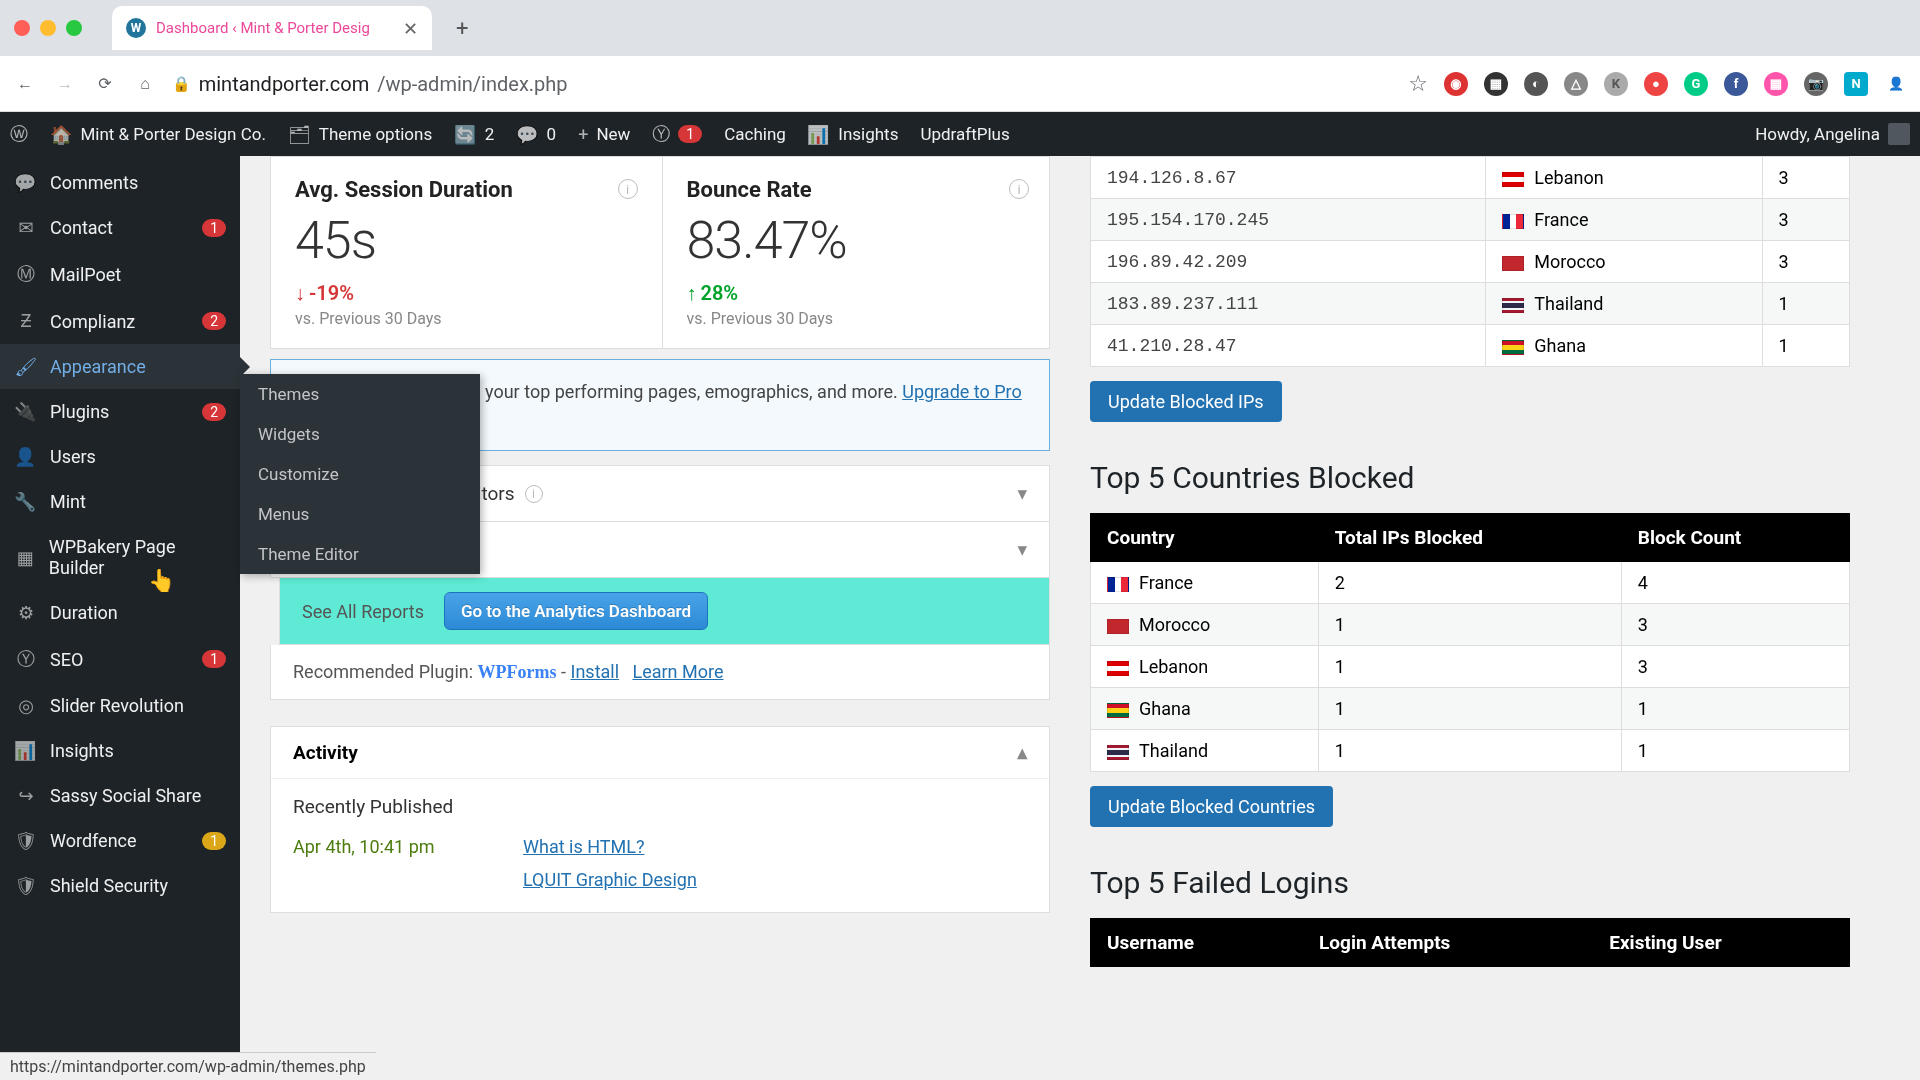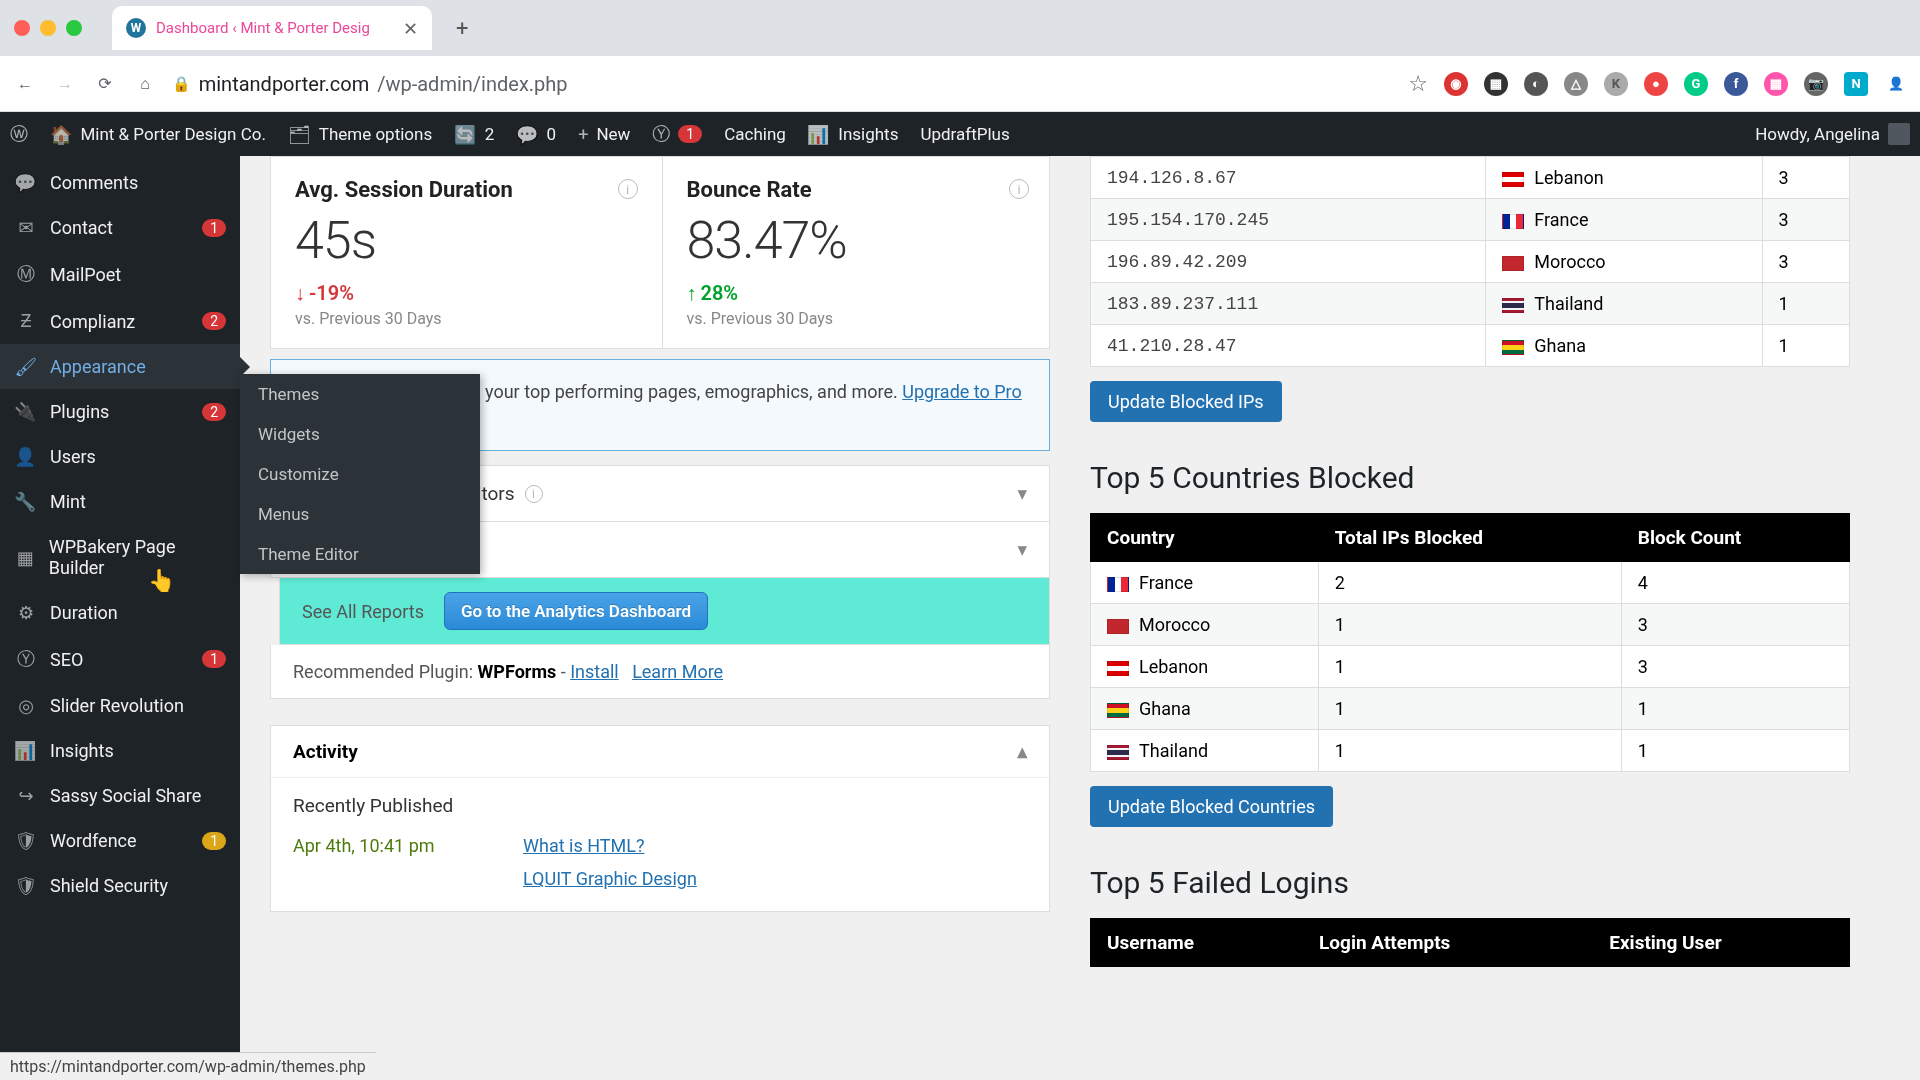--- a/index.html
+++ b/index.html
@@ -76,21 +76,21 @@
 
 .collapsible { background: #fff; border: 1px solid #ddd; padding: 16px 22px; font-size: 19px; color: #333; display: flex; align-items: center; margin-bottom: 0; border-top: none; cursor: pointer; }
 .collapsible:first-of-type { border-top: 1px solid #ddd; }
 .collapsible .info-i { width: 18px; height: 18px; border: 1.5px solid #bbb; border-radius: 50%; font-size: 12px; color: #bbb; display: inline-flex; align-items: center; justify-content: center; margin-left: 10px; }
 .collapsible .chev { margin-left: auto; color: #888; }
 
 .report-footer { background: #5eead4; border: 1px solid #ddd; border-top: none; padding: 14px 22px; display: flex; align-items: center; gap: 20px; font-size: 18px; color: #555; margin-left: 9px; }
 .btn-blue { background: #0a84ff; background: linear-gradient(#4aa3e8,#2b8ad6); border: 1px solid #1e73be; color: #fff; padding: 8px 16px; border-radius: 6px; font-size: 17px; font-weight: 600; cursor: pointer; text-shadow: 0 -1px rgba(0,0,0,0.2); }
 
 .plugin-rec { background: #fff; border: 1px solid #ddd; border-top: none; padding: 16px 22px; font-size: 18px; color: #555; }
-.plugin-rec b { color: #000000; }
+.plugin-rec b { color: #3b82f6; font-family: Liberation Serif, serif; }
 .plugin-rec a { color: #2271b1; }
 
 .activity-box { background: #fff; border: 1px solid #ddd; margin-top: 26px; }
 .activity-box .header { padding: 14px 22px; font-size: 19px; font-weight: 700; display: flex; align-items: center; border-bottom: 1px solid #eee; }
 .activity-box .header .chev { margin-left: auto; color: #888; }
 .activity-box .body { padding: 16px 22px; }
 .activity-box .body .sect { font-size: 19px; color: #333; margin-bottom: 12px; }
 .activity-box .body .row { display: flex; gap: 30px; font-size: 18px; padding: 6px 0; }
 .activity-box .body .row .date { color: #4d7c0f; width: 200px; }
 .activity-box .body .row .link { color: #2271b1; }

